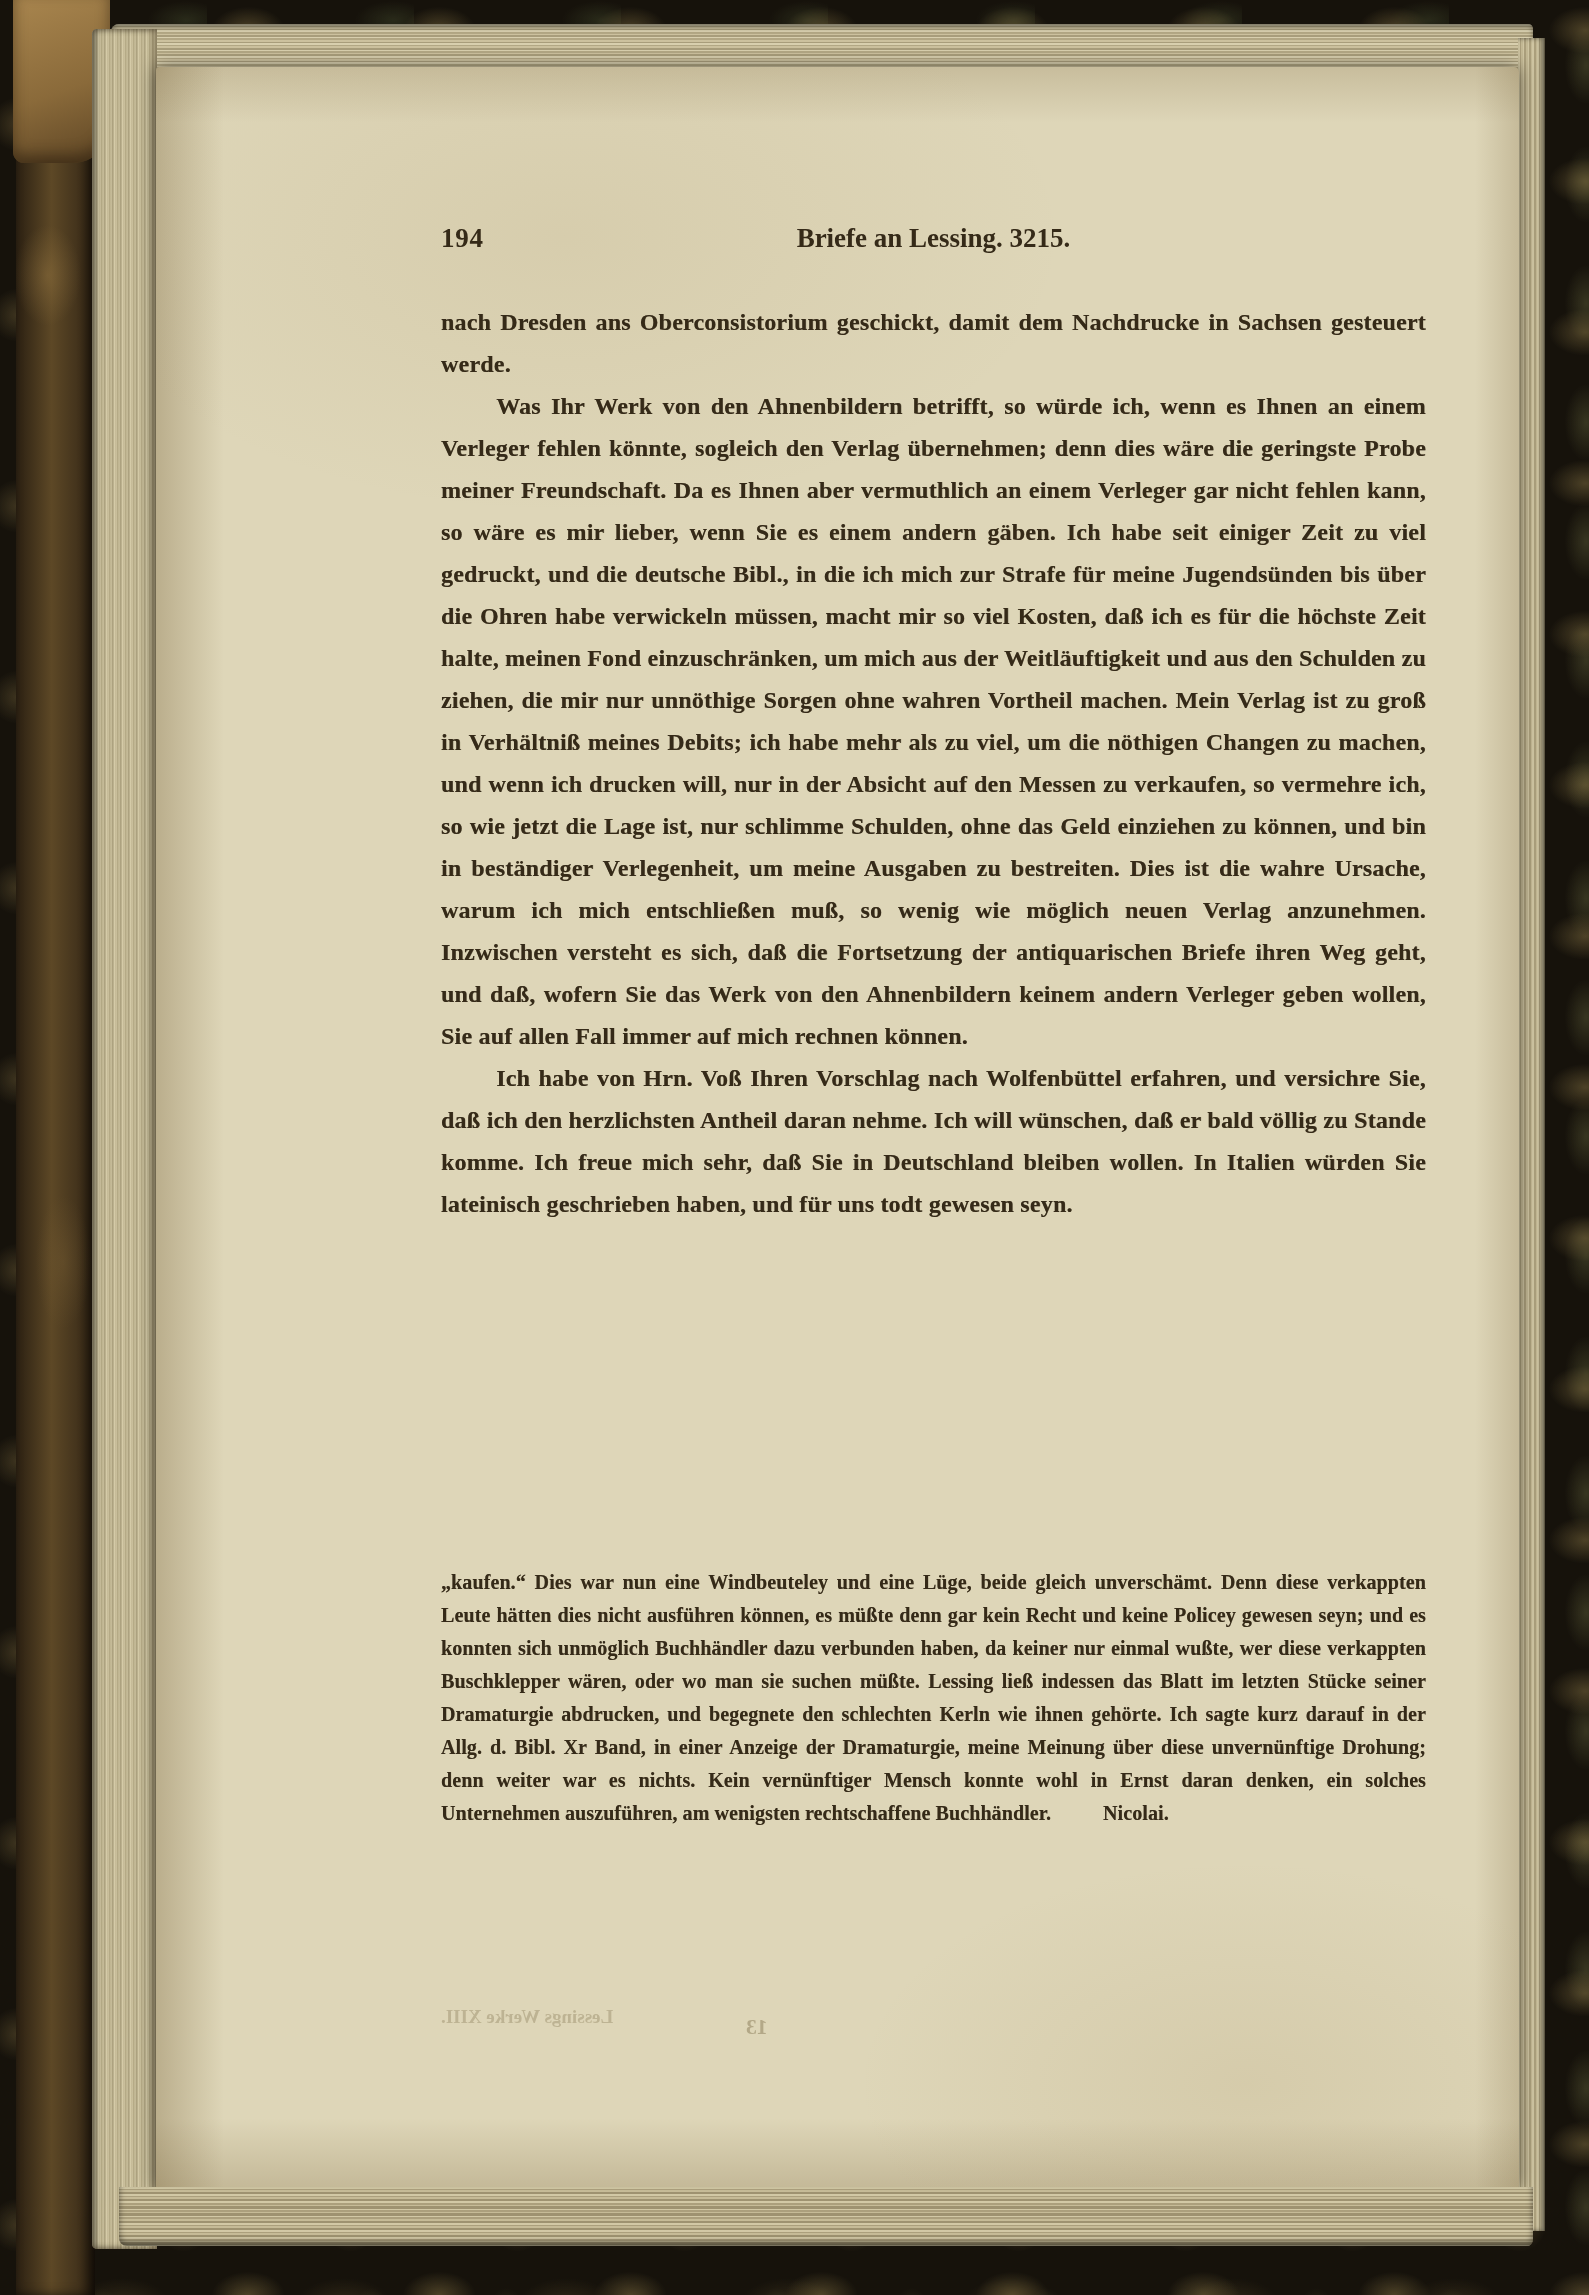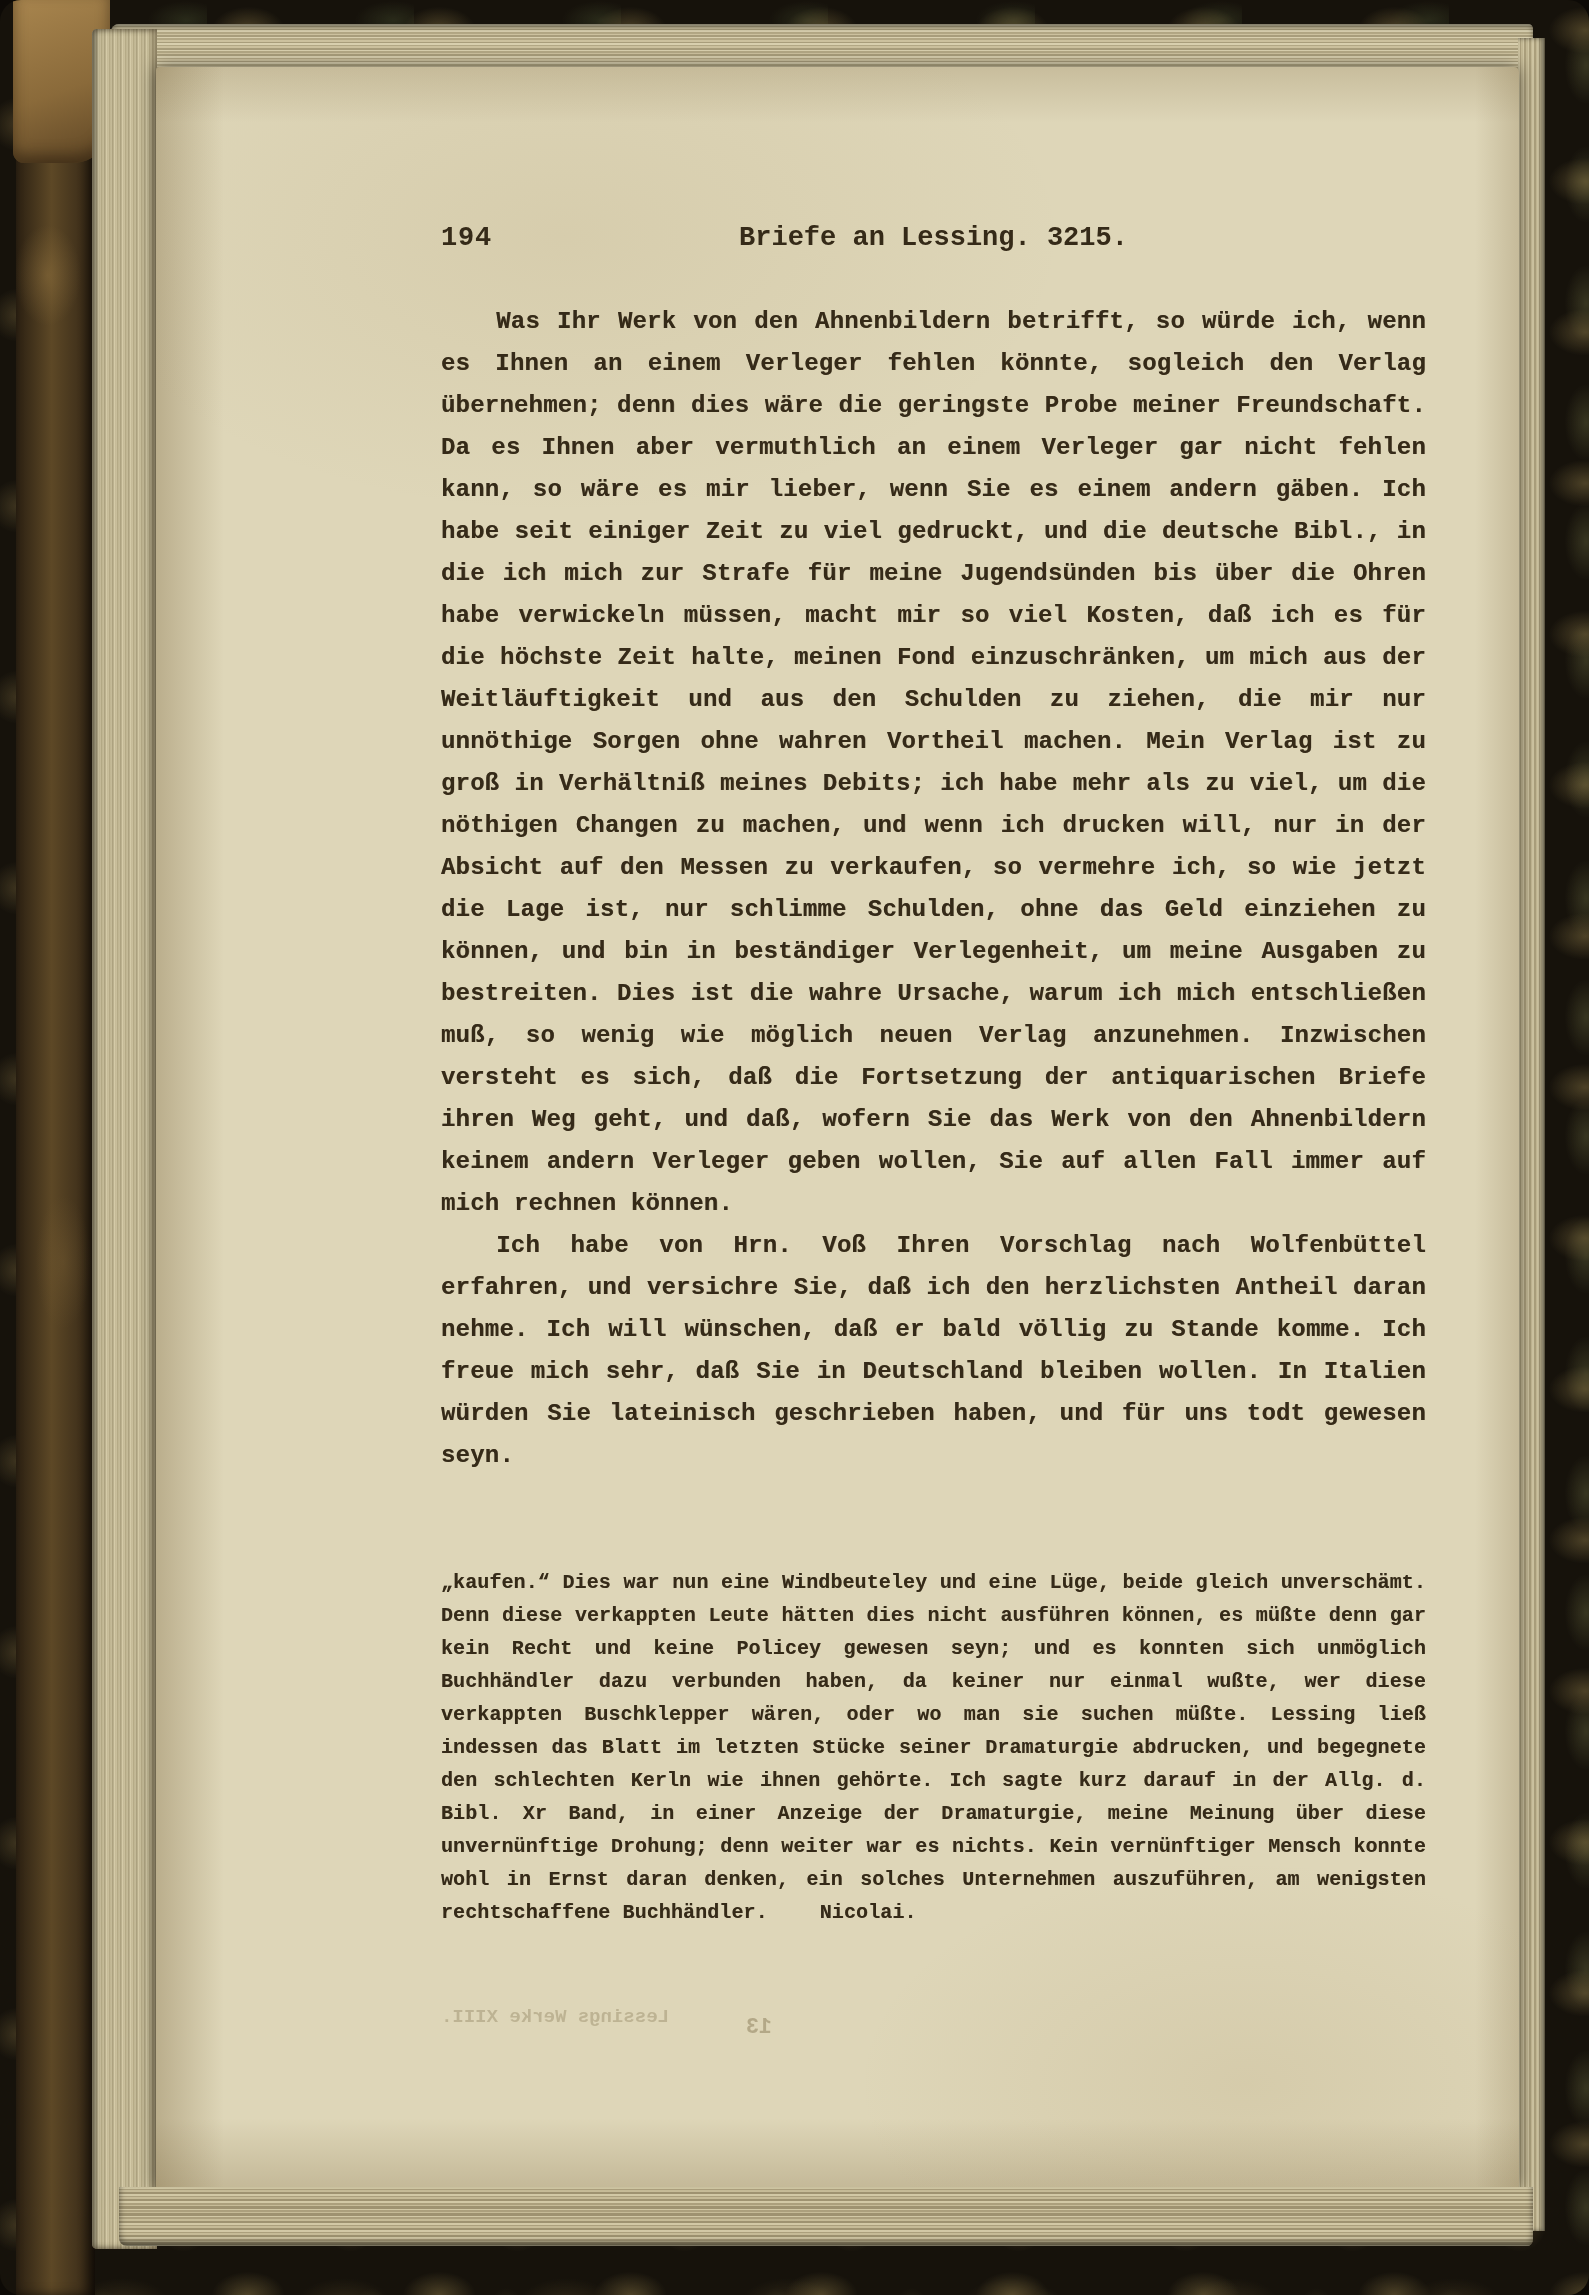--- a/index.html
+++ b/index.html
@@ -1,27 +1,26 @@
 <!DOCTYPE html>
 <html lang="de" style="font-size:12.7px"><head>
 <meta charset="utf-8">
 <style>
   html,body{margin:0;padding:0;background:#0d0a06;}
   .scene{
     position:relative;width:1589px;height:2295px;overflow:hidden;
-    font-family:Liberation Mono, monospace;
+    font-family:Liberation Serif, serif;
     background-color:#16120b;
     background-image:
       radial-gradient(ellipse 56px 36px at 30% 20%, rgba(130,112,66,.50), transparent 65%),
       radial-gradient(ellipse 36px 64px at 75% 55%, rgba(96,96,58,.45), transparent 60%),
       radial-gradient(ellipse 79px 44px at 55% 80%, rgba(70,58,34,.55), transparent 60%),
       radial-gradient(ellipse 44px 44px at 10% 65%, rgba(150,128,76,.30), transparent 60%),
       radial-gradient(ellipse 64px 32px at 90% 15%, rgba(60,66,40,.50), transparent 60%);
     background-size:191px 151px,135px 119px,222px 167px,167px 191px,207px 135px;
-    border-radius:21px;
   }
   .spine-leather{
     position:absolute;left:16px;top:0;width:79px;height:100%;
     background:
       radial-gradient(ellipse 48px 72px at 40% 12%, rgba(170,135,75,.35), transparent 70%),
       radial-gradient(ellipse 40px 95px at 60% 55%, rgba(140,110,60,.25), transparent 70%),
       linear-gradient(90deg,#2b2012,#5d4826 45%,#43331c 78%,#241a0e);
     box-shadow: inset -4.8px 0 11px rgba(0,0,0,.6);
   }
   .corner-leather{
@@ -112,20 +111,21 @@
   <div class="stack stack-right"></div>
 
   <div class="page">
 
     <div class="page-header">
       <span class="page-number">194</span>
       <span class="running-title">Briefe an Lessing. 3215.</span>
     </div>
 
     <div class="body-text">
+      <p>nach Dresden ans Oberconsistorium geschickt, damit dem Nachdrucke in Sachsen gesteuert werde.</p>
       <p class="indent">Was Ihr Werk von den Ahnenbildern betrifft, so würde ich, wenn es Ihnen an einem Verleger fehlen könnte, sogleich den Verlag übernehmen; denn dies wäre die geringste Probe meiner Freundschaft. Da es Ihnen aber vermuthlich an einem Verleger gar nicht fehlen kann, so wäre es mir lieber, wenn Sie es einem andern gäben. Ich habe seit einiger Zeit zu viel gedruckt, und die deutsche Bibl., in die ich mich zur Strafe für meine Jugendsünden bis über die Ohren habe verwickeln müssen, macht mir so viel Kosten, daß ich es für die höchste Zeit halte, meinen Fond einzuschränken, um mich aus der Weitläuftigkeit und aus den Schulden zu ziehen, die mir nur unnöthige Sorgen ohne wahren Vortheil machen. Mein Verlag ist zu groß in Verhältniß meines Debits; ich habe mehr als zu viel, um die nöthigen Changen zu machen, und wenn ich drucken will, nur in der Absicht auf den Messen zu verkaufen, so vermehre ich, so wie jetzt die Lage ist, nur schlimme Schulden, ohne das Geld einziehen zu können, und bin in beständiger Verlegenheit, um meine Ausgaben zu bestreiten. Dies ist die wahre Ursache, warum ich mich entschließen muß, so wenig wie möglich neuen Verlag anzunehmen. Inzwischen versteht es sich, daß die Fortsetzung der antiquarischen Briefe ihren Weg geht, und daß, wofern Sie das Werk von den Ahnenbildern keinem andern Verleger geben wollen, Sie auf allen Fall immer auf mich rechnen können.</p>
       <p class="indent">Ich habe von Hrn. Voß Ihren Vorschlag nach Wolfenbüttel erfahren, und versichre Sie, daß ich den herzlichsten Antheil daran nehme. Ich will wünschen, daß er bald völlig zu Stande komme. Ich freue mich sehr, daß Sie in Deutschland bleiben wollen. In Italien würden Sie lateinisch geschrieben haben, und für uns todt gewesen seyn.</p>
     </div>
 
     <div class="footnote-text">
       <p><span>„kaufen.“ Dies war nun eine Windbeuteley und eine Lüge, beide gleich unverschämt. Denn diese verkappten Leute hätten dies nicht ausführen können, es müßte denn gar kein Recht und keine Policey gewesen seyn; und es konnten sich unmöglich Buchhändler dazu verbunden haben, da keiner nur einmal wußte, wer diese verkappten Buschklepper wären, oder wo man sie suchen müßte. Lessing ließ indessen das Blatt im letzten Stücke seiner Dramaturgie abdrucken, und begegnete den schlechten Kerln wie ihnen gehörte. Ich sagte kurz darauf in der Allg. d. Bibl. Xr Band, in einer Anzeige der Dramaturgie, meine Meinung über diese unvernünftige Drohung; denn weiter war es nichts. Kein vernünftiger Mensch konnte wohl in Ernst daran denken, ein solches Unternehmen auszuführen, am wenigsten rechtschaffene Buchhändler.</span><span class="sig">Nicolai.</span></p>
     </div>
 
     <span class="ghost ghost-showthrough">Lessings Werke XIII.</span>
     <span class="ghost ghost-signature-mark">13</span>

